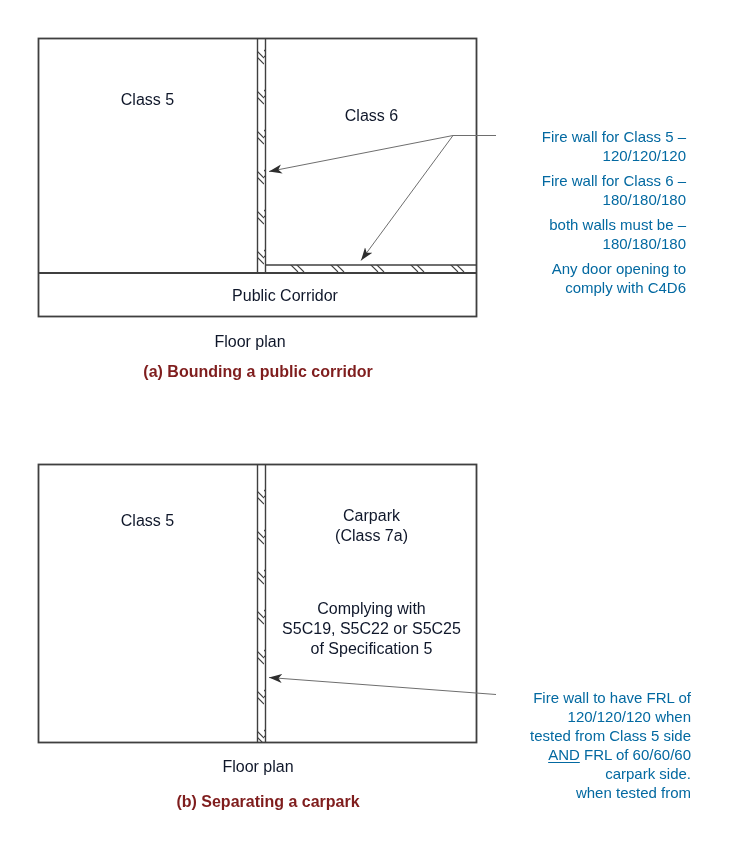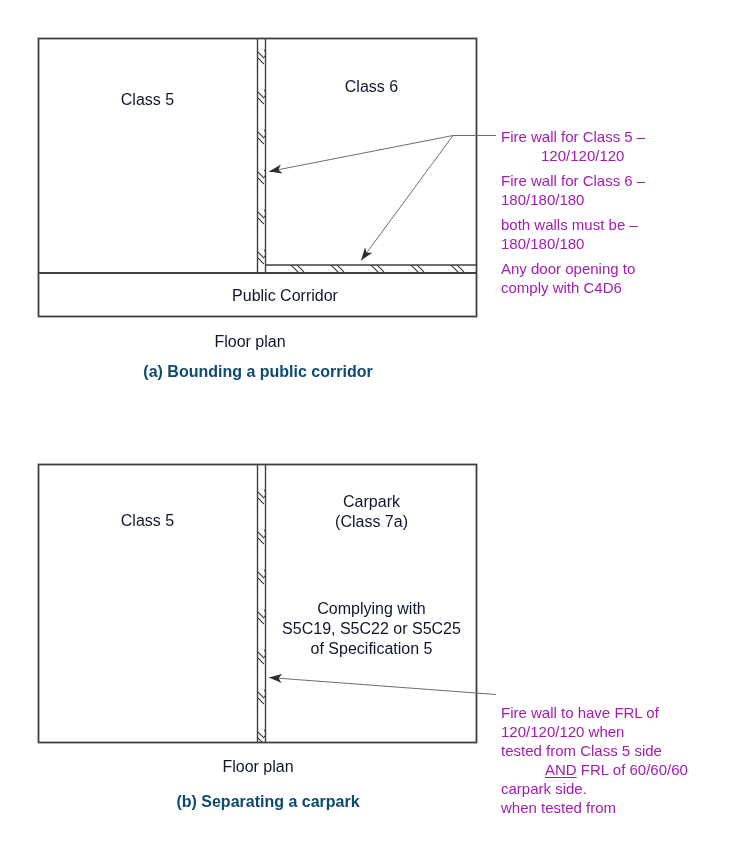--- a/index.html
+++ b/index.html
@@ -28,29 +28,29 @@
     text-align: center;
     color: #0f172a;
     white-space: nowrap;
   }
   .caption {
     position: absolute;
     font-size: 16px;
     line-height: 18px;
     font-weight: bold;
     text-align: center;
-    color: #0c4a6e;
+    color: #7f1d1d;
     white-space: nowrap;
   }
   .notes {
     position: absolute;
     font-size: 15px;
     line-height: 19px;
-    text-align: left;
-    color: #a21caf;
+    text-align: right;
+    color: #0369a1;
   }
   .notes p {
     margin: 0 0 6px 0;
   }
   .notes .note-line {
     white-space: nowrap;
   }
   .u {
     text-decoration: underline;
     text-underline-offset: 2px;
@@ -115,21 +115,21 @@
       </g>
 
       <g stroke="#6e6e6e" stroke-width="1" fill="none">
         <line x1="496" y1="694.5" x2="269" y2="677.5" marker-end="url(#arrow)"></line>
       </g>
     </g>
   </svg>
 
   <div class="label" style="left:38px; top:90px; width:219px;">Class 5</div>
 
-  <div class="label" style="left:266px; top:77px; width:211px;">Class 6</div>
+  <div class="label" style="left:266px; top:106px; width:211px;">Class 6</div>
 
   <div class="label" style="left:38px; top:286px; width:438px;padding-left:28px;">Public Corridor</div>
 
   <div class="notes" style="left:501px; top:127px; width:185px;">
     <p>
       <span class="note-line" style="display:block;">Fire wall for Class 5 –</span>
       <span class="note-line" style="display:block;margin-left:40px;">120/120/120</span>
     </p>
     <p>
       <span class="note-line" style="display:block;">Fire wall for Class 6 –</span>
@@ -144,32 +144,32 @@
       <span class="note-line" style="display:block;">comply with C4D6</span>
     </p>
   </div>
 
   <div class="label" style="left:120px; top:332px; width:260px;">Floor plan</div>
 
   <div class="caption" style="left:58px; top:363px; width:400px;">(a) Bounding a public corridor</div>
 
   <div class="label" style="left:38px; top:511px; width:219px;">Class 5</div>
 
-  <div class="label multiline" style="left:266px; top:492px; width:211px;">
+  <div class="label multiline" style="left:266px; top:506px; width:211px;">
     <div>Carpark</div>
     <div>(Class 7a)</div>
   </div>
 
   <div class="label multiline" style="left:266px; top:599px; width:211px;">
     <div>Complying with</div>
     <div>S5C19, S5C22 or S5C25</div>
     <div>of Specification 5</div>
   </div>
 
-  <div class="notes" style="left:501px; top:703px; width:190px;">
+  <div class="notes" style="left:501px; top:688px; width:190px;">
     <p>
       <span class="note-line" style="display:block;">Fire wall to have FRL of</span>
       <span class="note-line" style="display:block;">120/120/120 when</span>
       <span class="note-line" style="display:block;">tested from Class 5 side</span>
       <span class="note-line" style="display:block;"><span class="u">AND</span><span> FRL of 60/60/60</span></span>
       <span class="note-line" style="display:block;">carpark side.</span>
       <span class="note-line" style="display:block;">when tested from</span>
     </p>
   </div>
 

